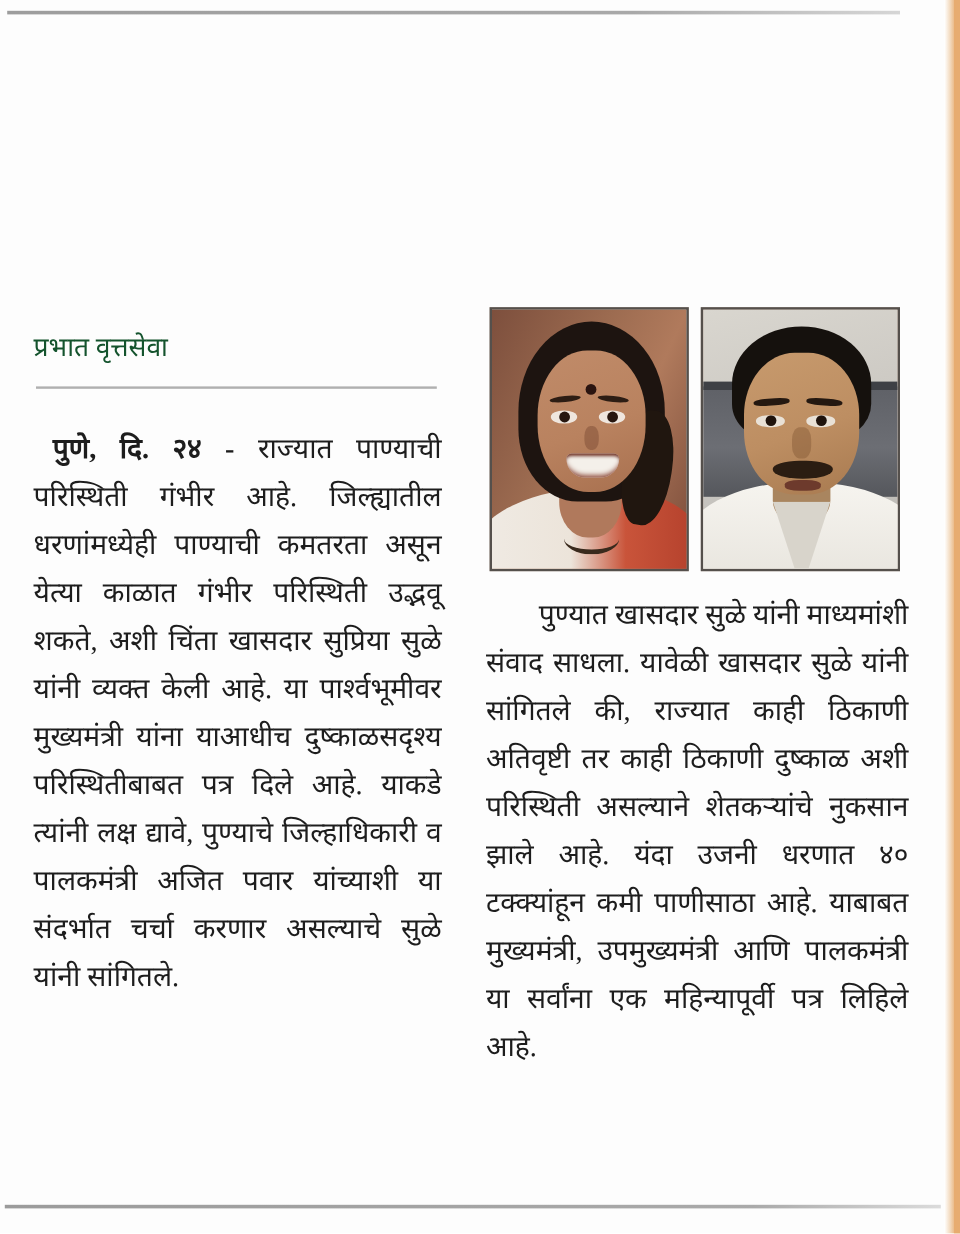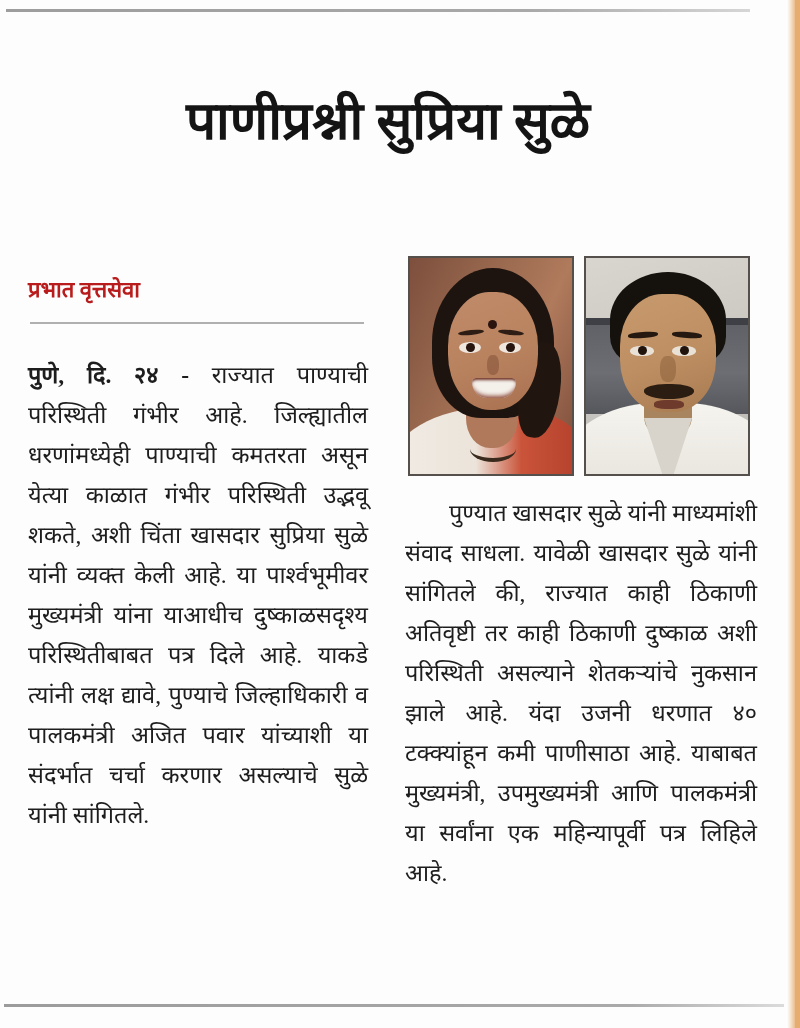--- a/index.html
+++ b/index.html
@@ -75,24 +75,24 @@
   .headline .hl-line {
     display: block;
     white-space: nowrap;
   }
 
   
   .byline {
     position: absolute;
     left: 28px;
     top: 278px;
-    font-weight: 700;
+    font-weight: 400;
     font-size: 22px;
     line-height: 1.1;
-    color: #b91c1c;
+    color: #14532d;
   }
   .byline-rule {
     position: absolute;
     left: 30px;
     top: 322px;
     width: 334px;
     height: 2px;
     background: #b0b0b0;
   }
 
@@ -116,20 +116,21 @@
   .para {
     margin: 0;
     text-align: justify;
     text-justify: inter-word;
   }
   .para.indent {
     text-indent: 44px;
   }
   .para .lead {
     font-weight: 700;
+    margin-left: 16px;
   }
 
   
   .photos {
     position: absolute;
     left: 408px;
     top: 256px;
     width: 350px;
     height: 216px;
     display: flex;
@@ -397,21 +398,20 @@
 
 <div id="page">
 
   <div class="top-rule"></div>
 
   <div class="right-strip">
     <div class="right-strip-inner"></div>
   </div>
 
   <h1 class="headline">
-    <span class="hl-line">पाणीप्रश्नी सुप्रिया सुळे</span>
   </h1>
 
   <div class="byline">प्रभात वृत्तसेवा</div>
   <div class="byline-rule"></div>
 
   <div class="photos">
 
     <div class="photo">
       <div class="p1-bg"></div>
       <div class="p1-shoulder"></div>

